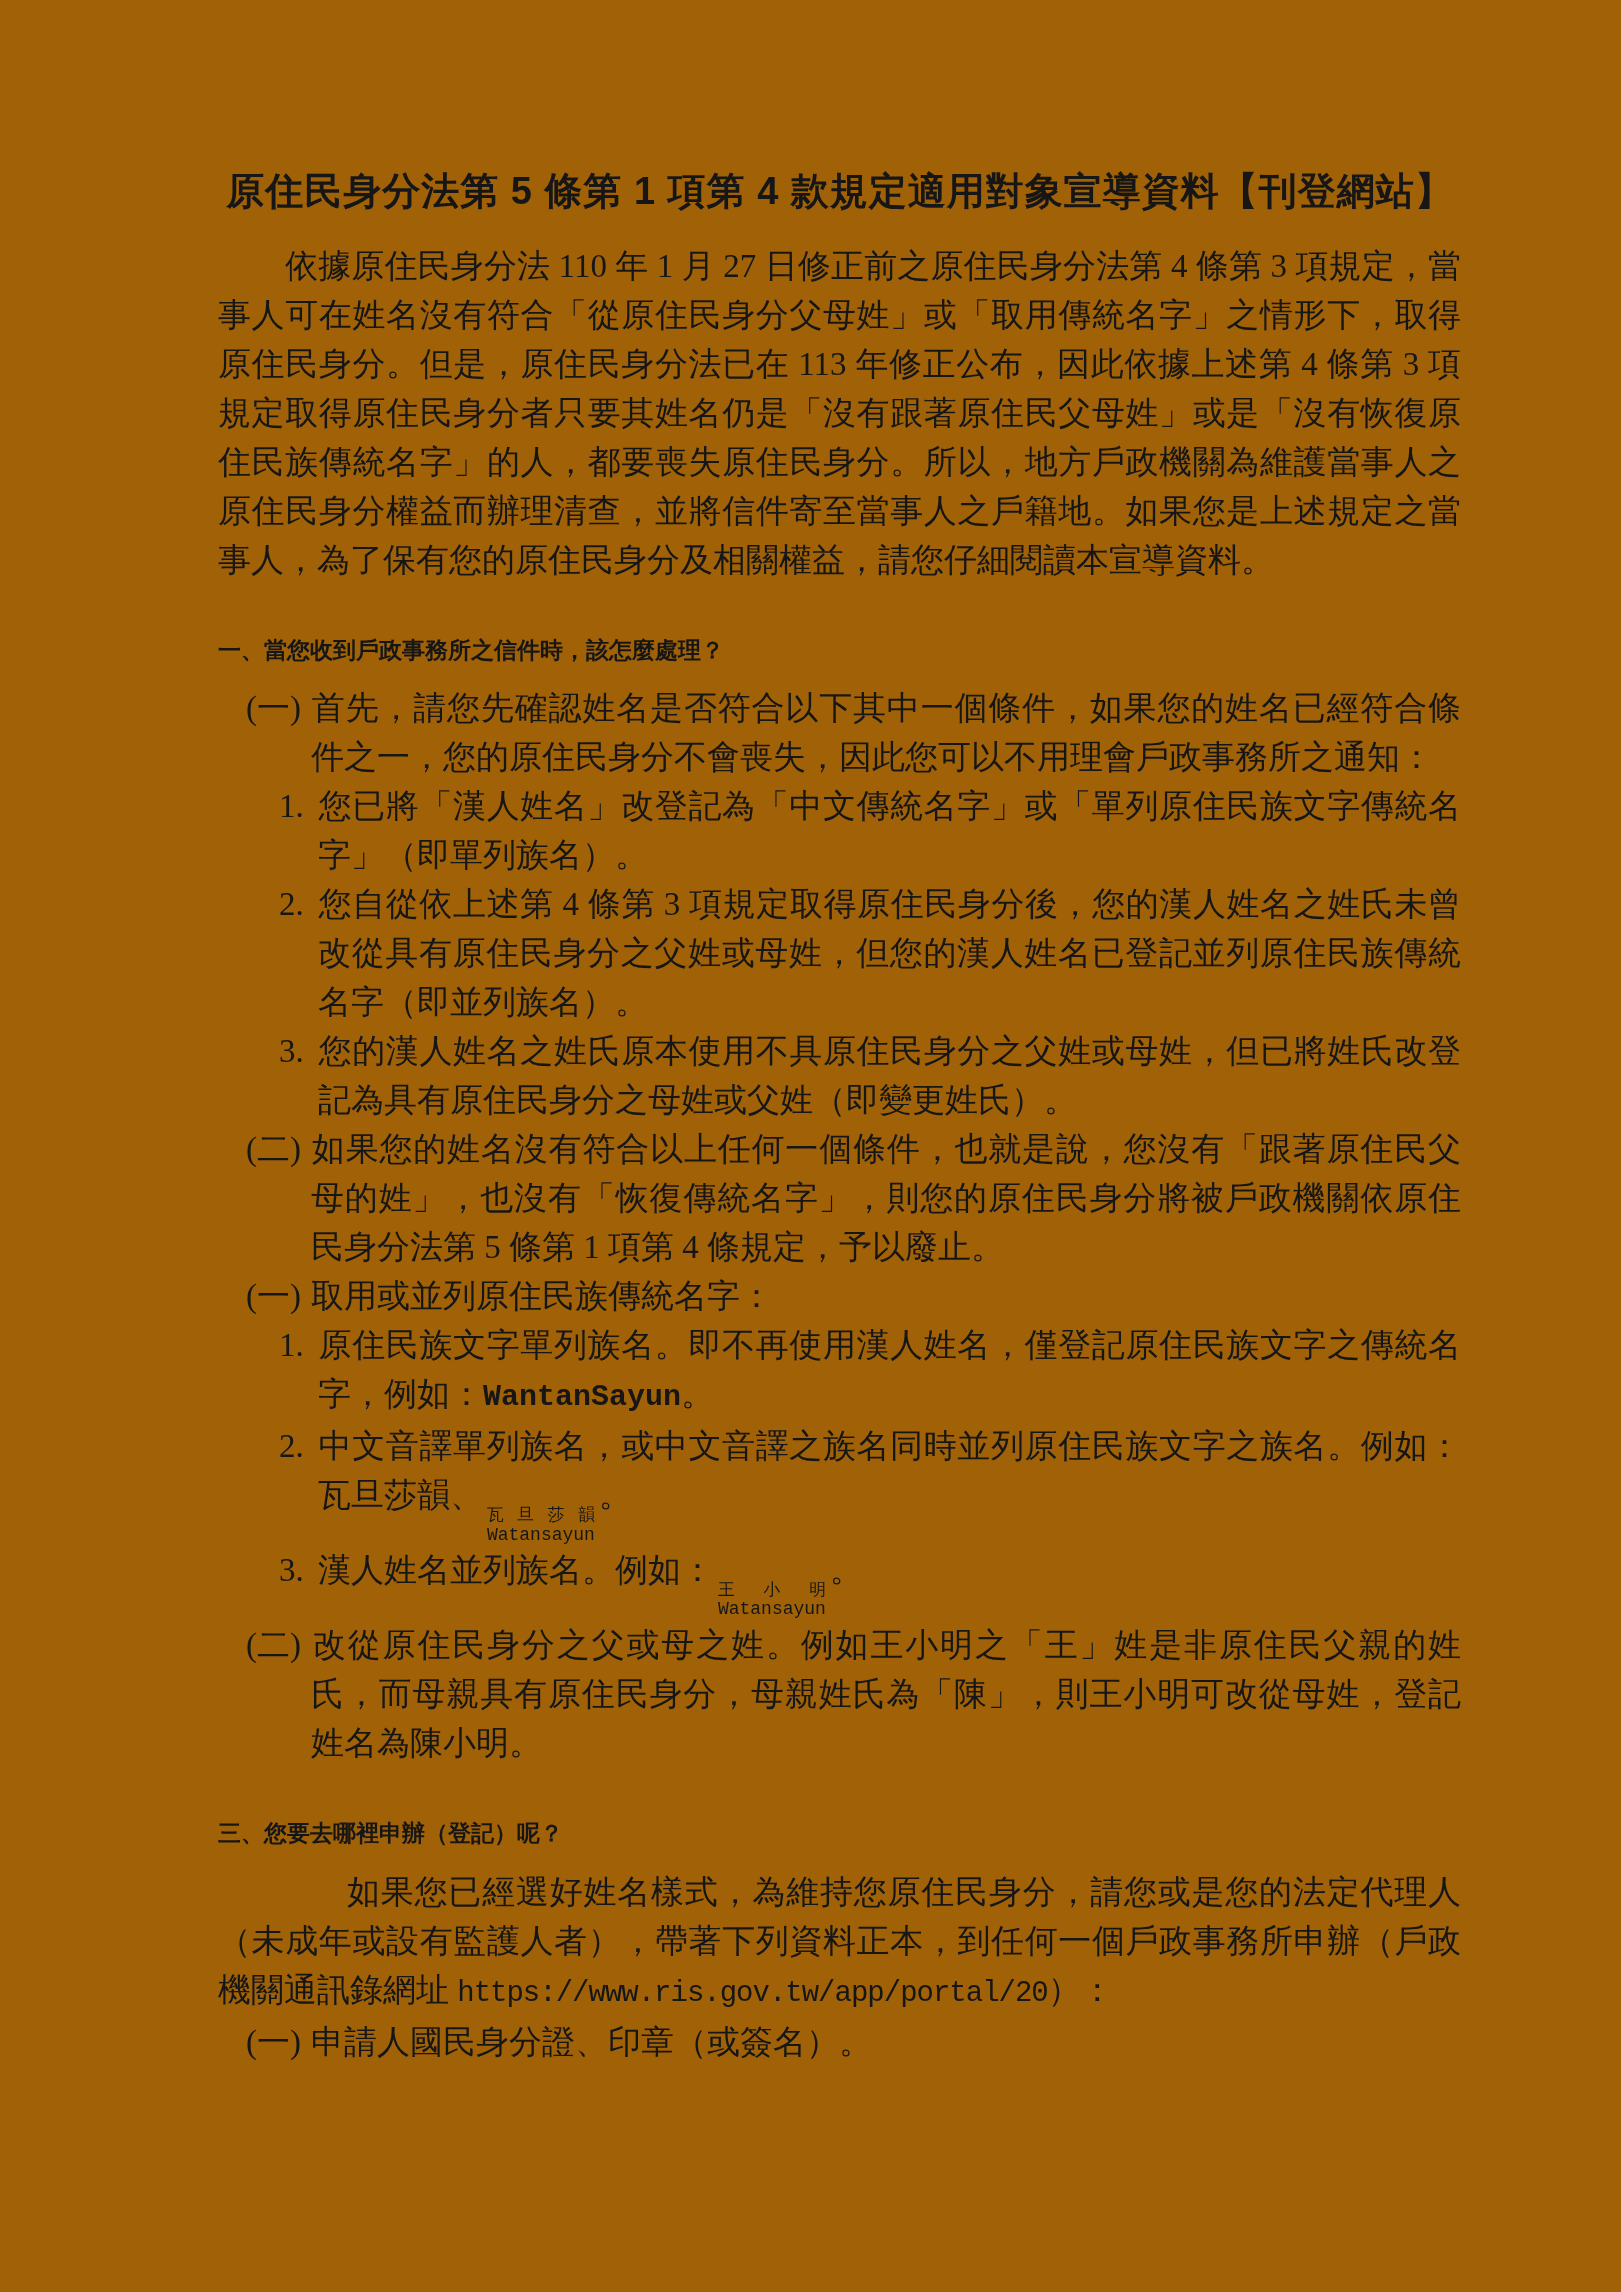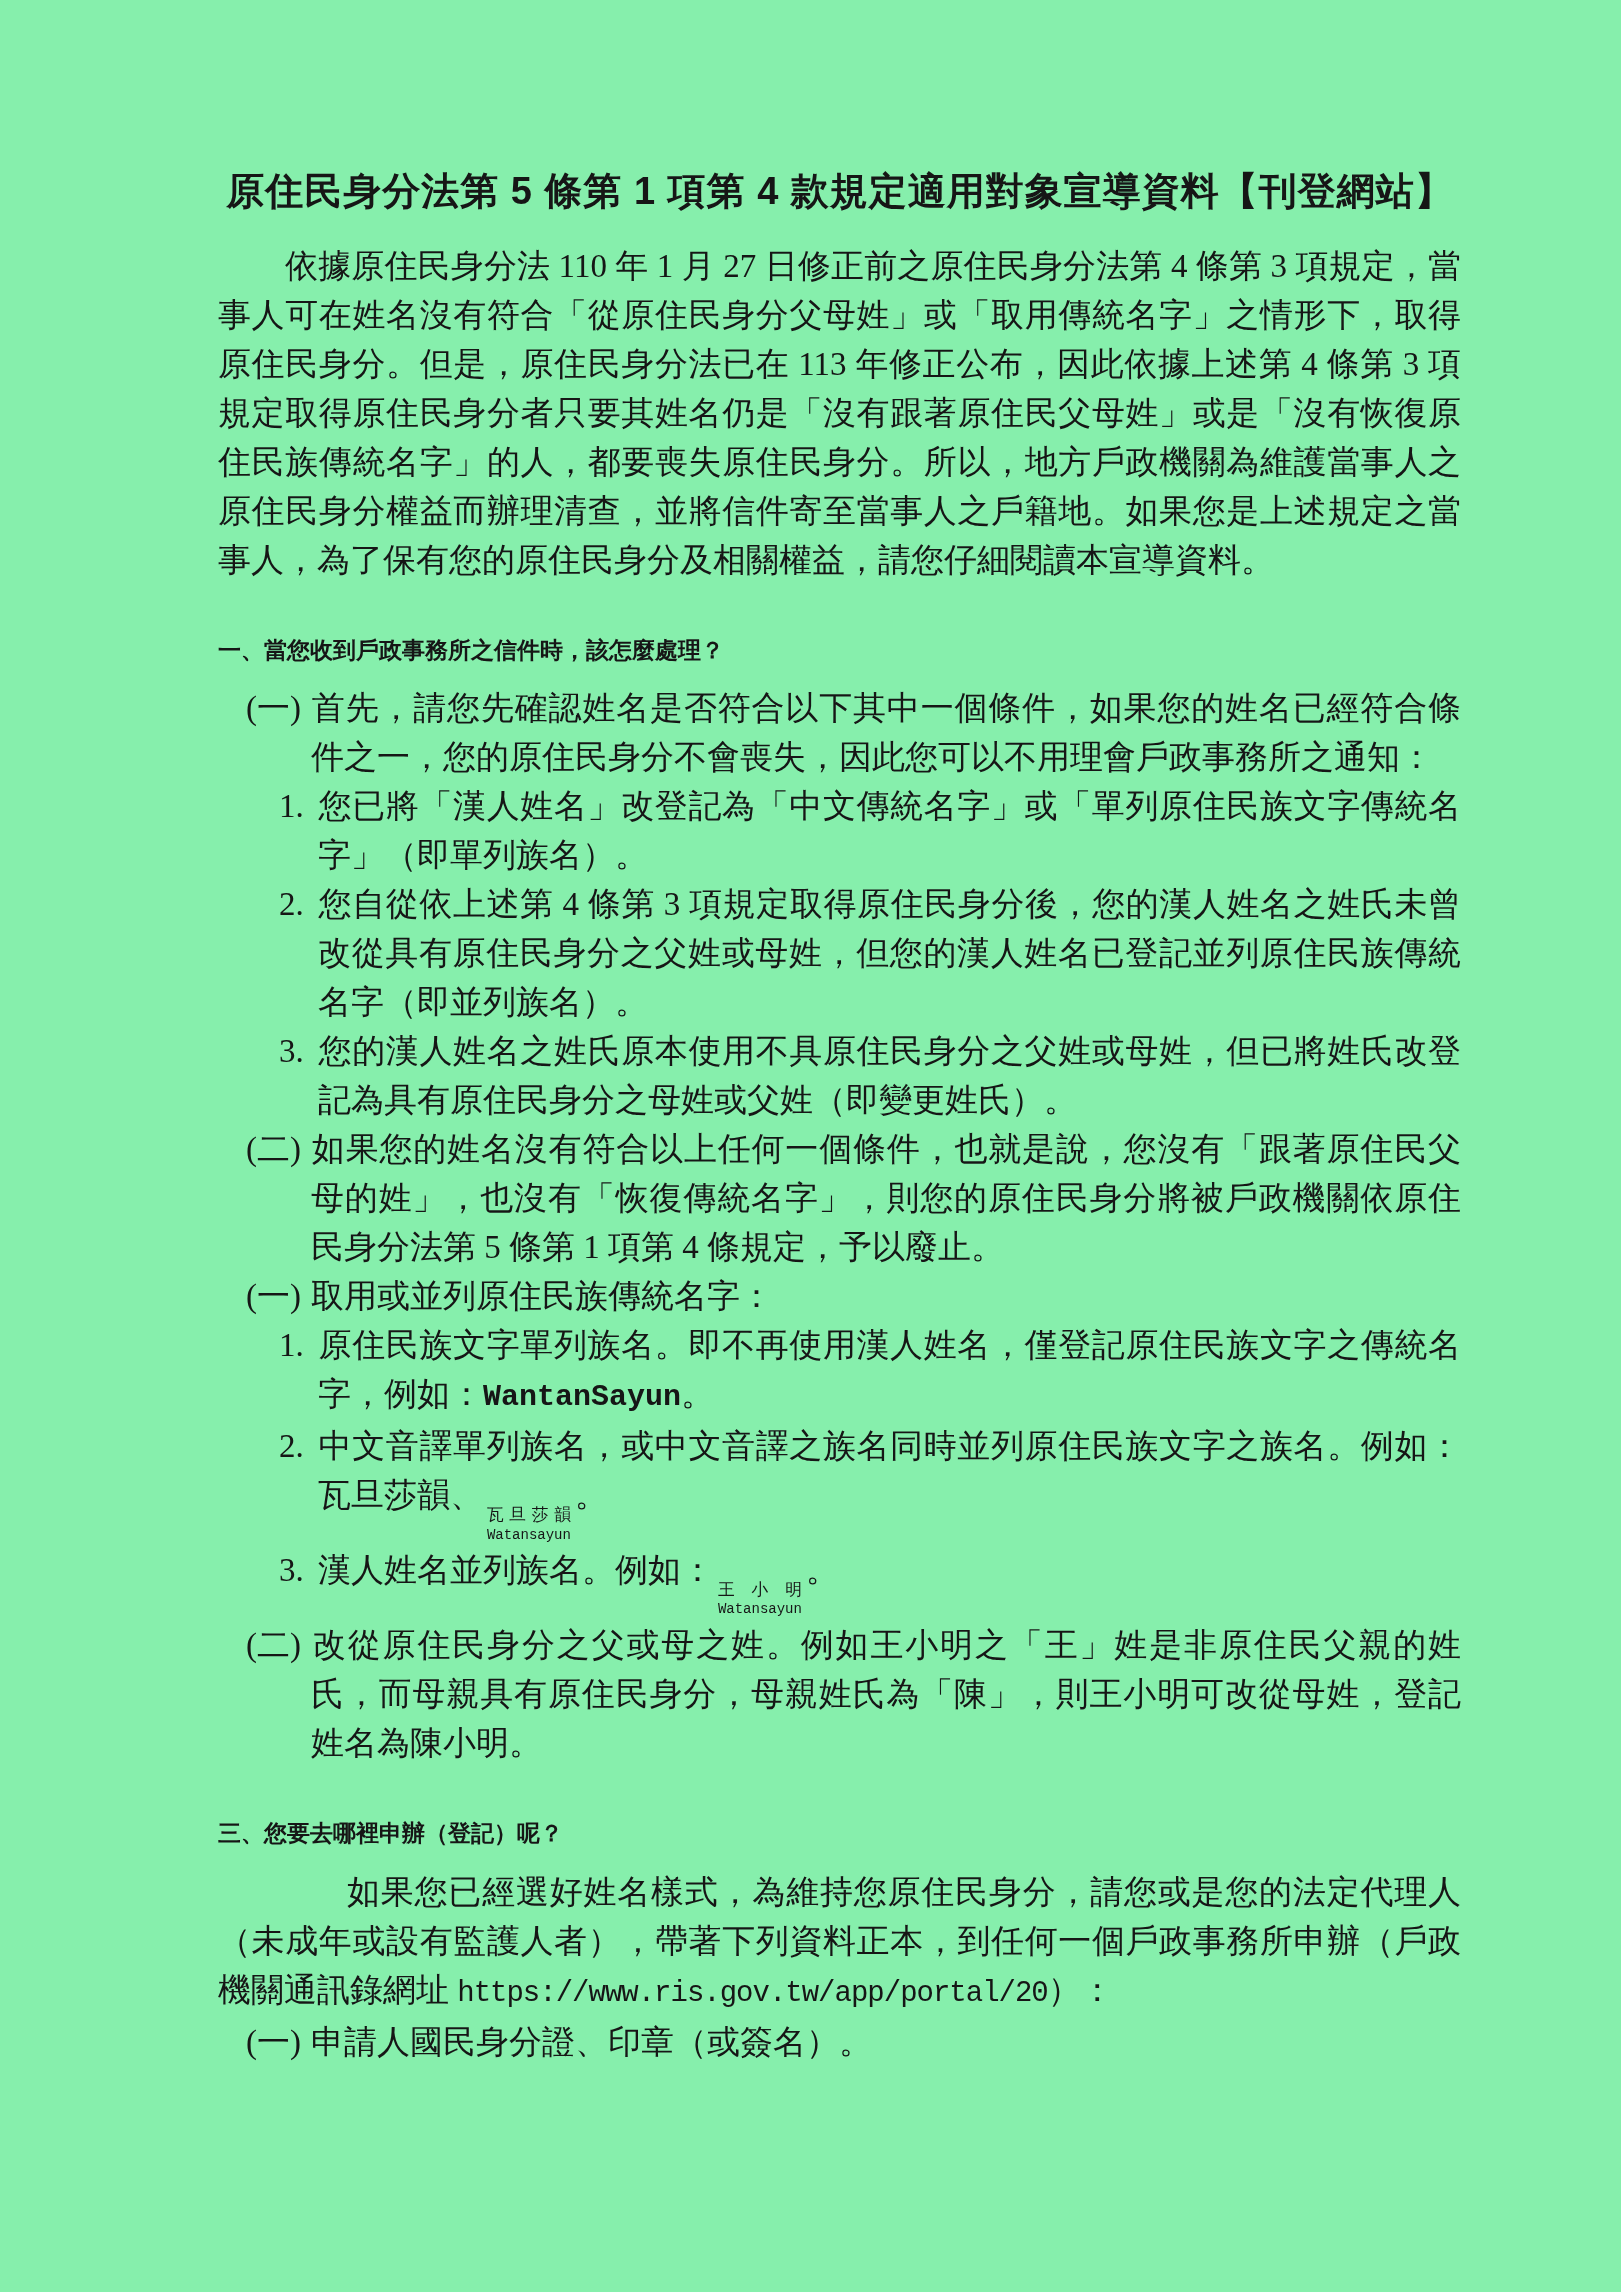--- a/index.html
+++ b/index.html
@@ -5,21 +5,21 @@
   html, body {
     margin: 0;
     padding: 0;
     background: #e8e8e8;
   }
   .page {
     position: relative;
     width: 1621px;
     height: 2293px;
     margin: 0 auto;
-    background: #86efac;
+    background: #a16207;
     color: #161616;
     font-family: "Liberation Serif", serif;
     font-size: 33px;
     line-height: 49px;
     overflow: hidden;
   }
   .content {
     position: absolute;
     left: 218px;
     top: 165px;
@@ -81,21 +81,21 @@
     margin: 0 3.9px;
   }
   .stack-top {
     font-size: 16.7px;
     line-height: 19.6px;
     text-align: justify;
     text-align-last: justify;
   }
   .stack-bot {
     font-family: "Liberation Mono", monospace;
-    font-size: 14px;
+    font-size: 18px;
     line-height: 21.6px;
     letter-spacing: 0;
   }
 </style>
 </head>
 <body>
 
 <div class="page">
   <div class="content">
 

